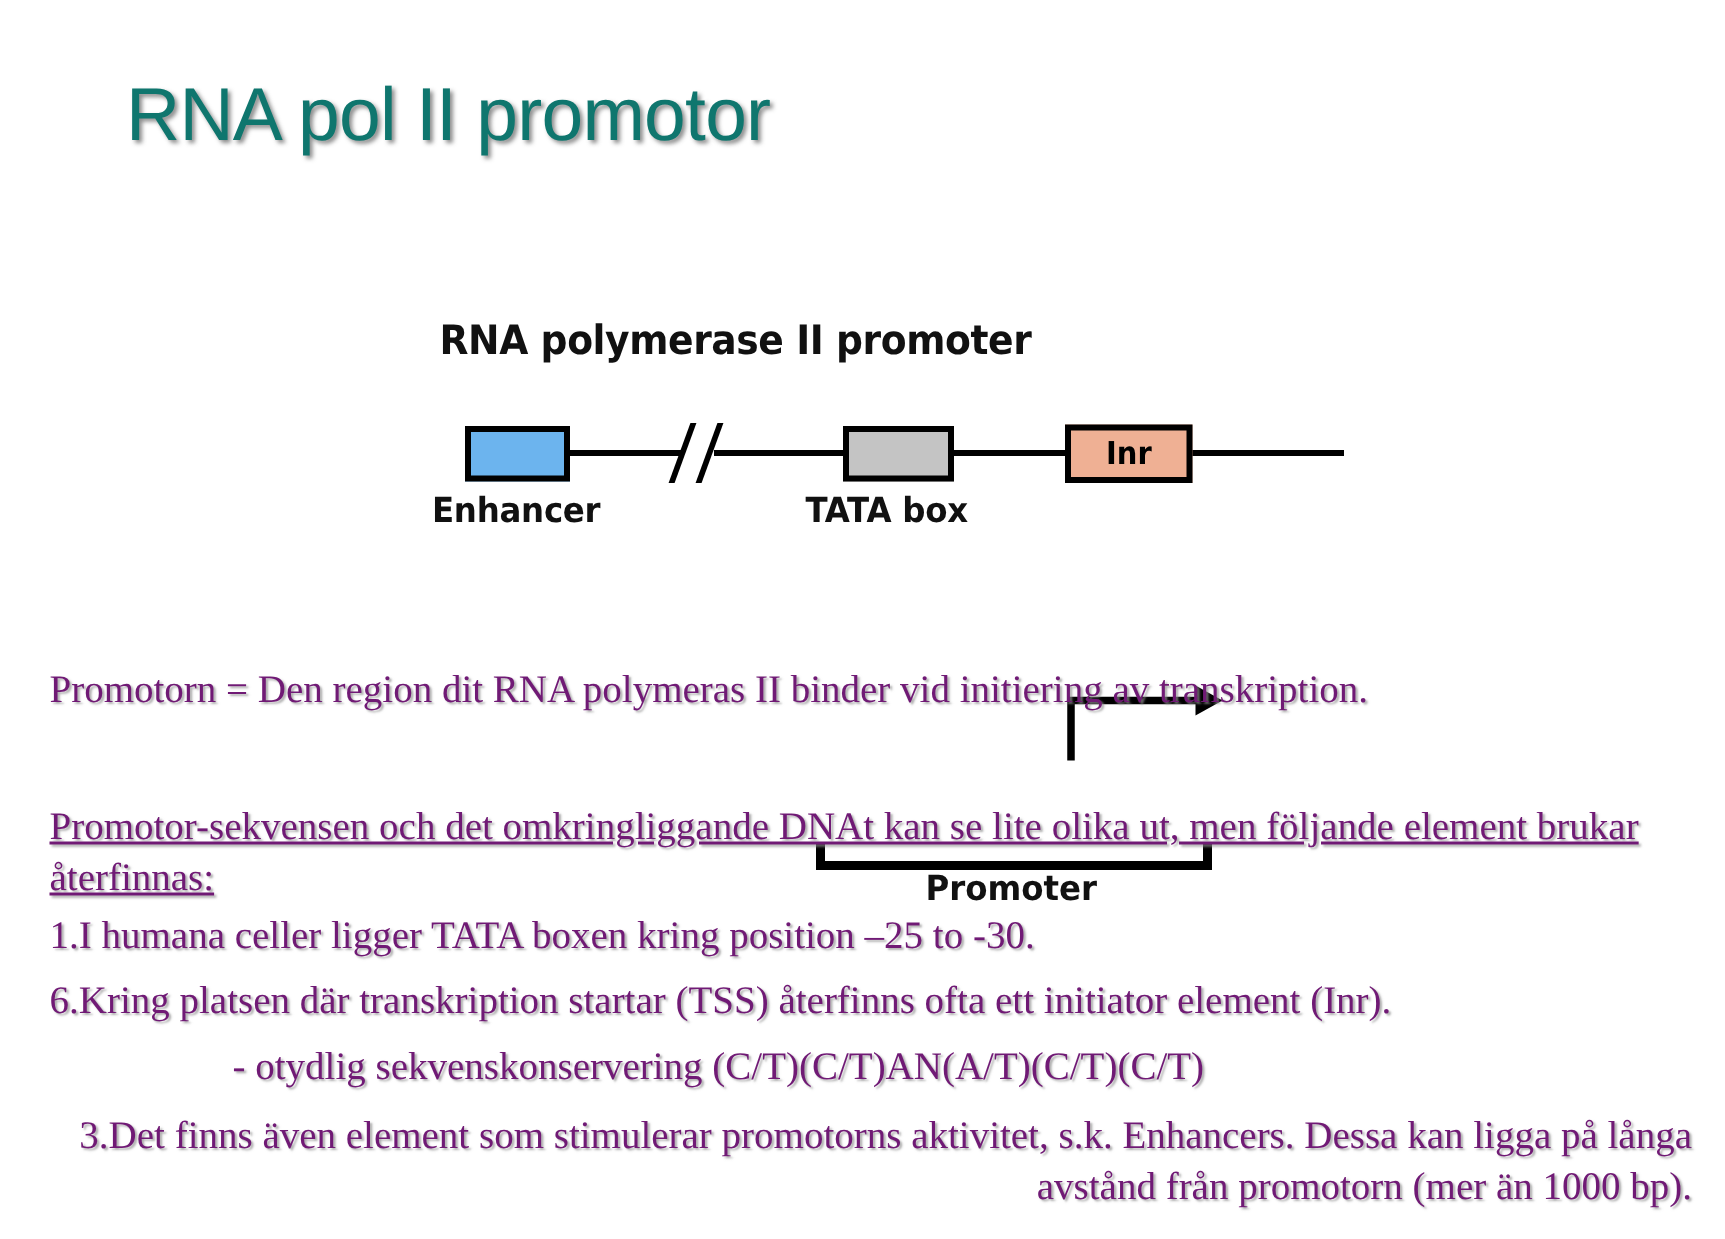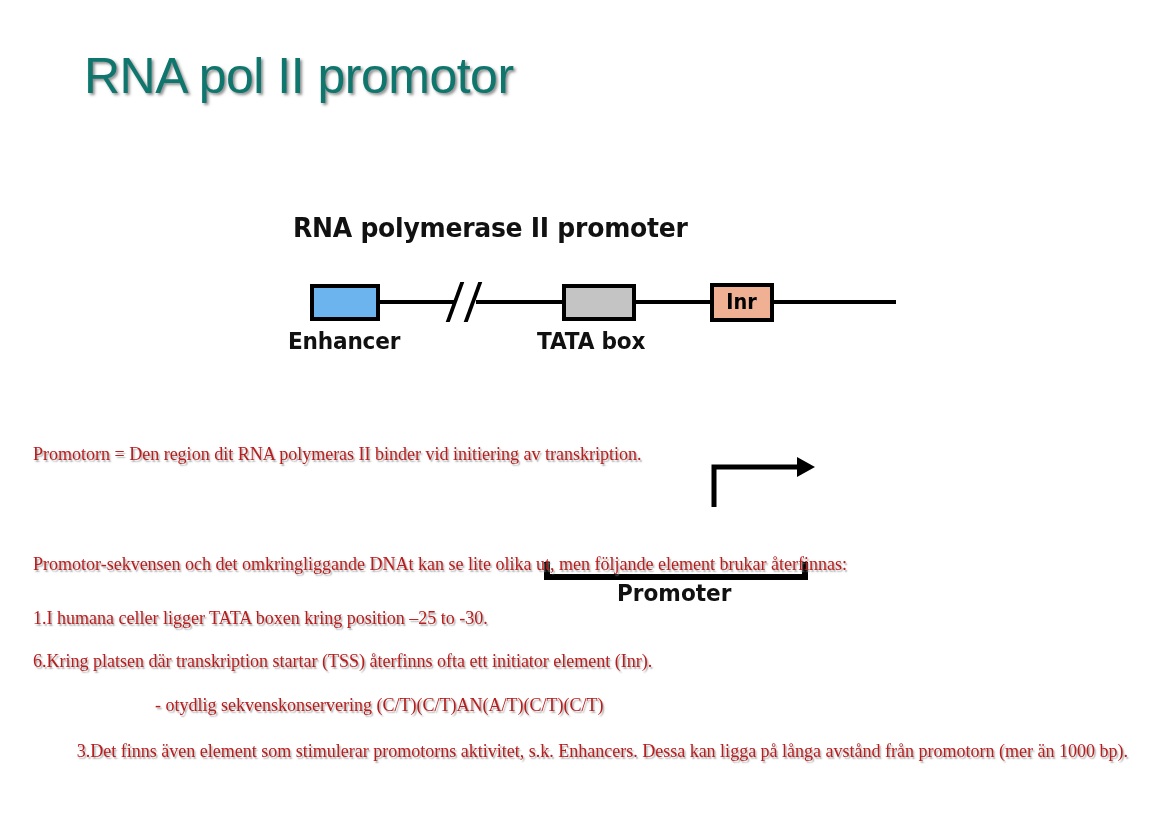--- a/index.html
+++ b/index.html
@@ -72,21 +72,21 @@
   #tata-box {
     left: 546px;
     top: 284px;
     width: 74px;
     height: 37px;
     background: #C4C4C4;
   }
   #inr-box {
     left: 694px;
     top: 284px;
-    width: 64px;
+    width: 85px;
     height: 39px;
     background: #EFB094;
     display: flex;
     align-items: center;
     justify-content: center;
   }
   #inr-label {
     font-family: "DejaVu Sans", sans-serif;
     font-size: 21px;
     font-weight: bold;
@@ -133,27 +133,27 @@
     transform: scaleX(0.94);
     transform-origin: left top;
     white-space: nowrap;
   }
 
   
   .body-text {
     position: absolute;
     left: 33px;
     font-family: "Liberation Serif", serif;
-    font-size: 18px;
-    color: #b91c1c;
+    font-size: 26px;
+    color: #701a75;
     text-shadow: 1.5px 1.5px 1.5px rgba(145,145,145,0.75);
     line-height: 1.32;
   }
   #para-definition { top: 443px; width: 1090px; }
-  #para-intro      { top: 553px; width: 1065px; }
+  #para-intro      { top: 534px; width: 1065px; text-decoration: underline; }
   #item-1          { top: 607px; width: 1090px; }
   #item-2          { top: 650px; width: 1090px; }
   #item-sub        { top: 694px; width: 1090px; left: 155px; }
   #item-3          { top: 740px; width: 1095px; text-align: right; }
 </style>
 </head>
 <body>
 
 <div id="slide-title">RNA pol II promotor</div>
 

